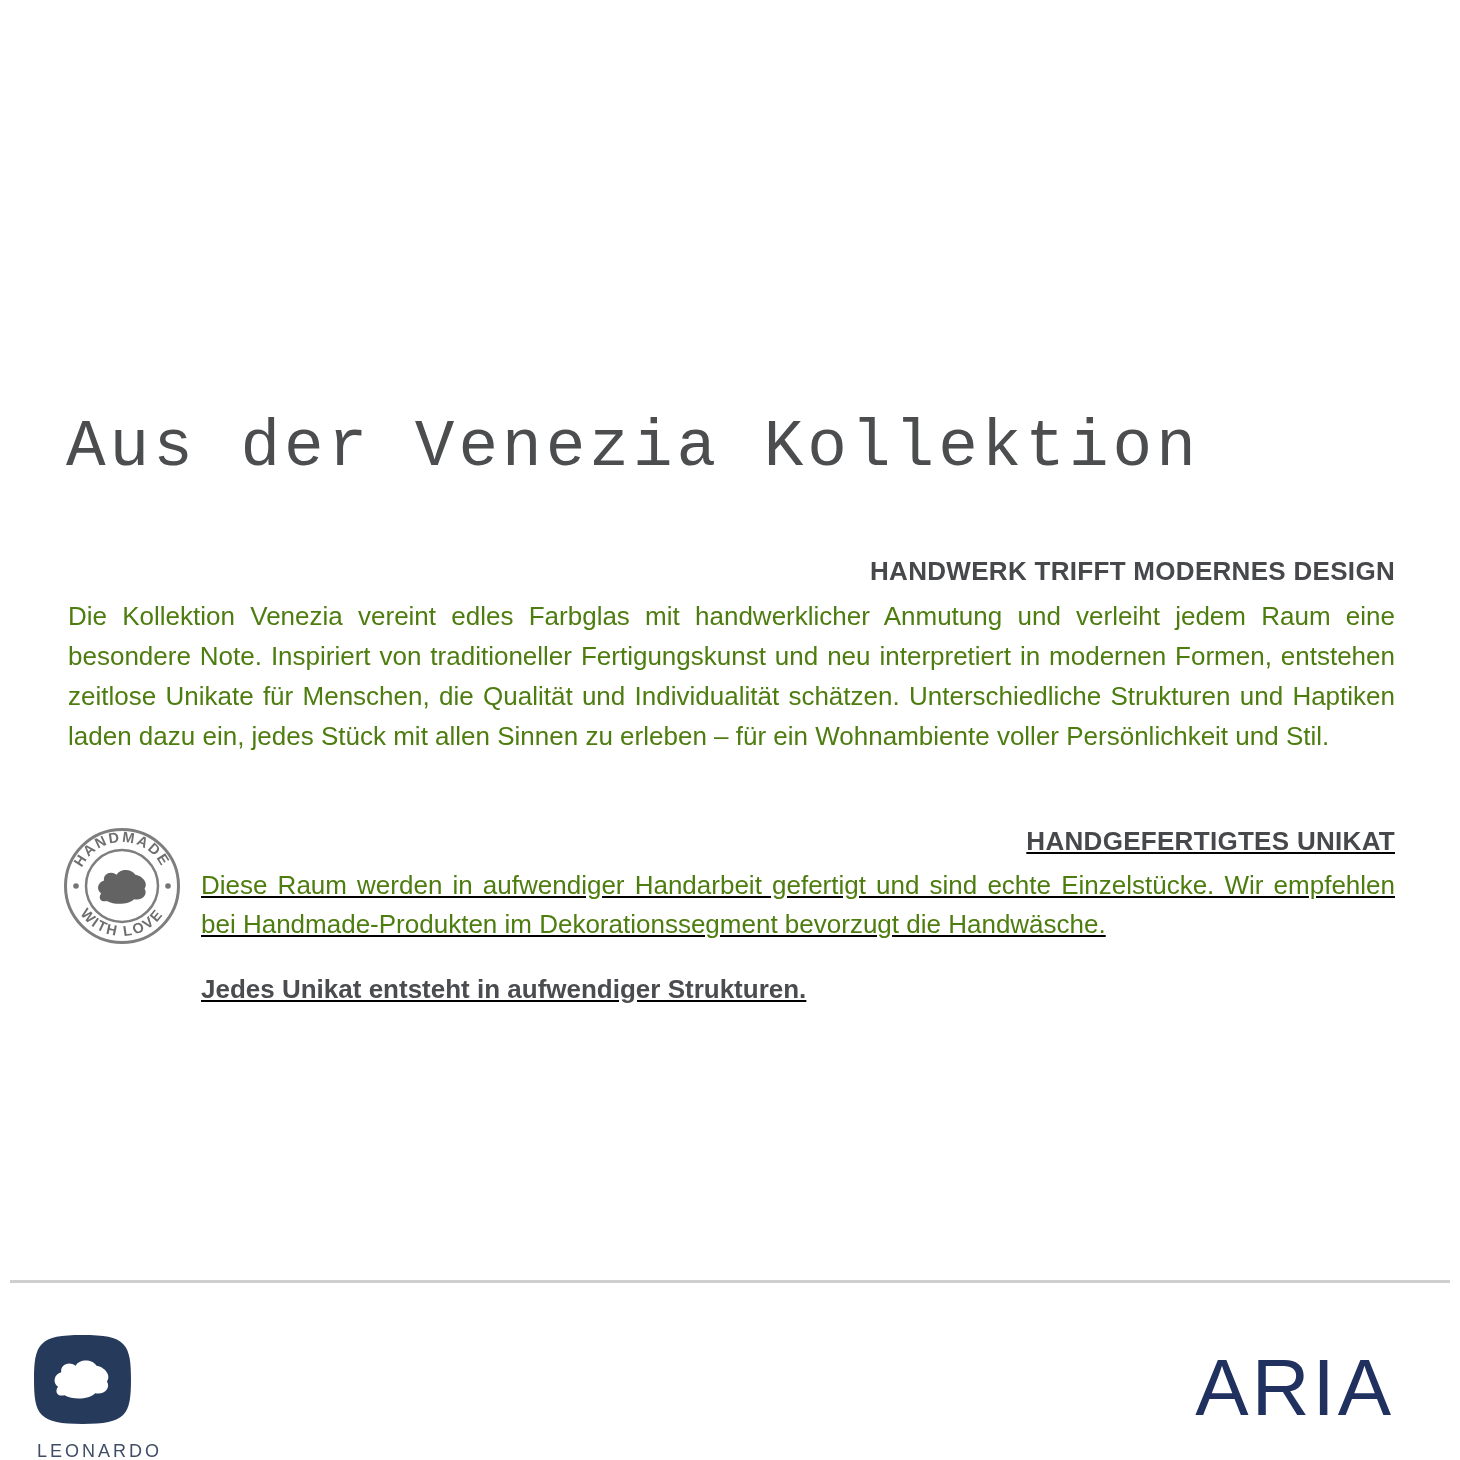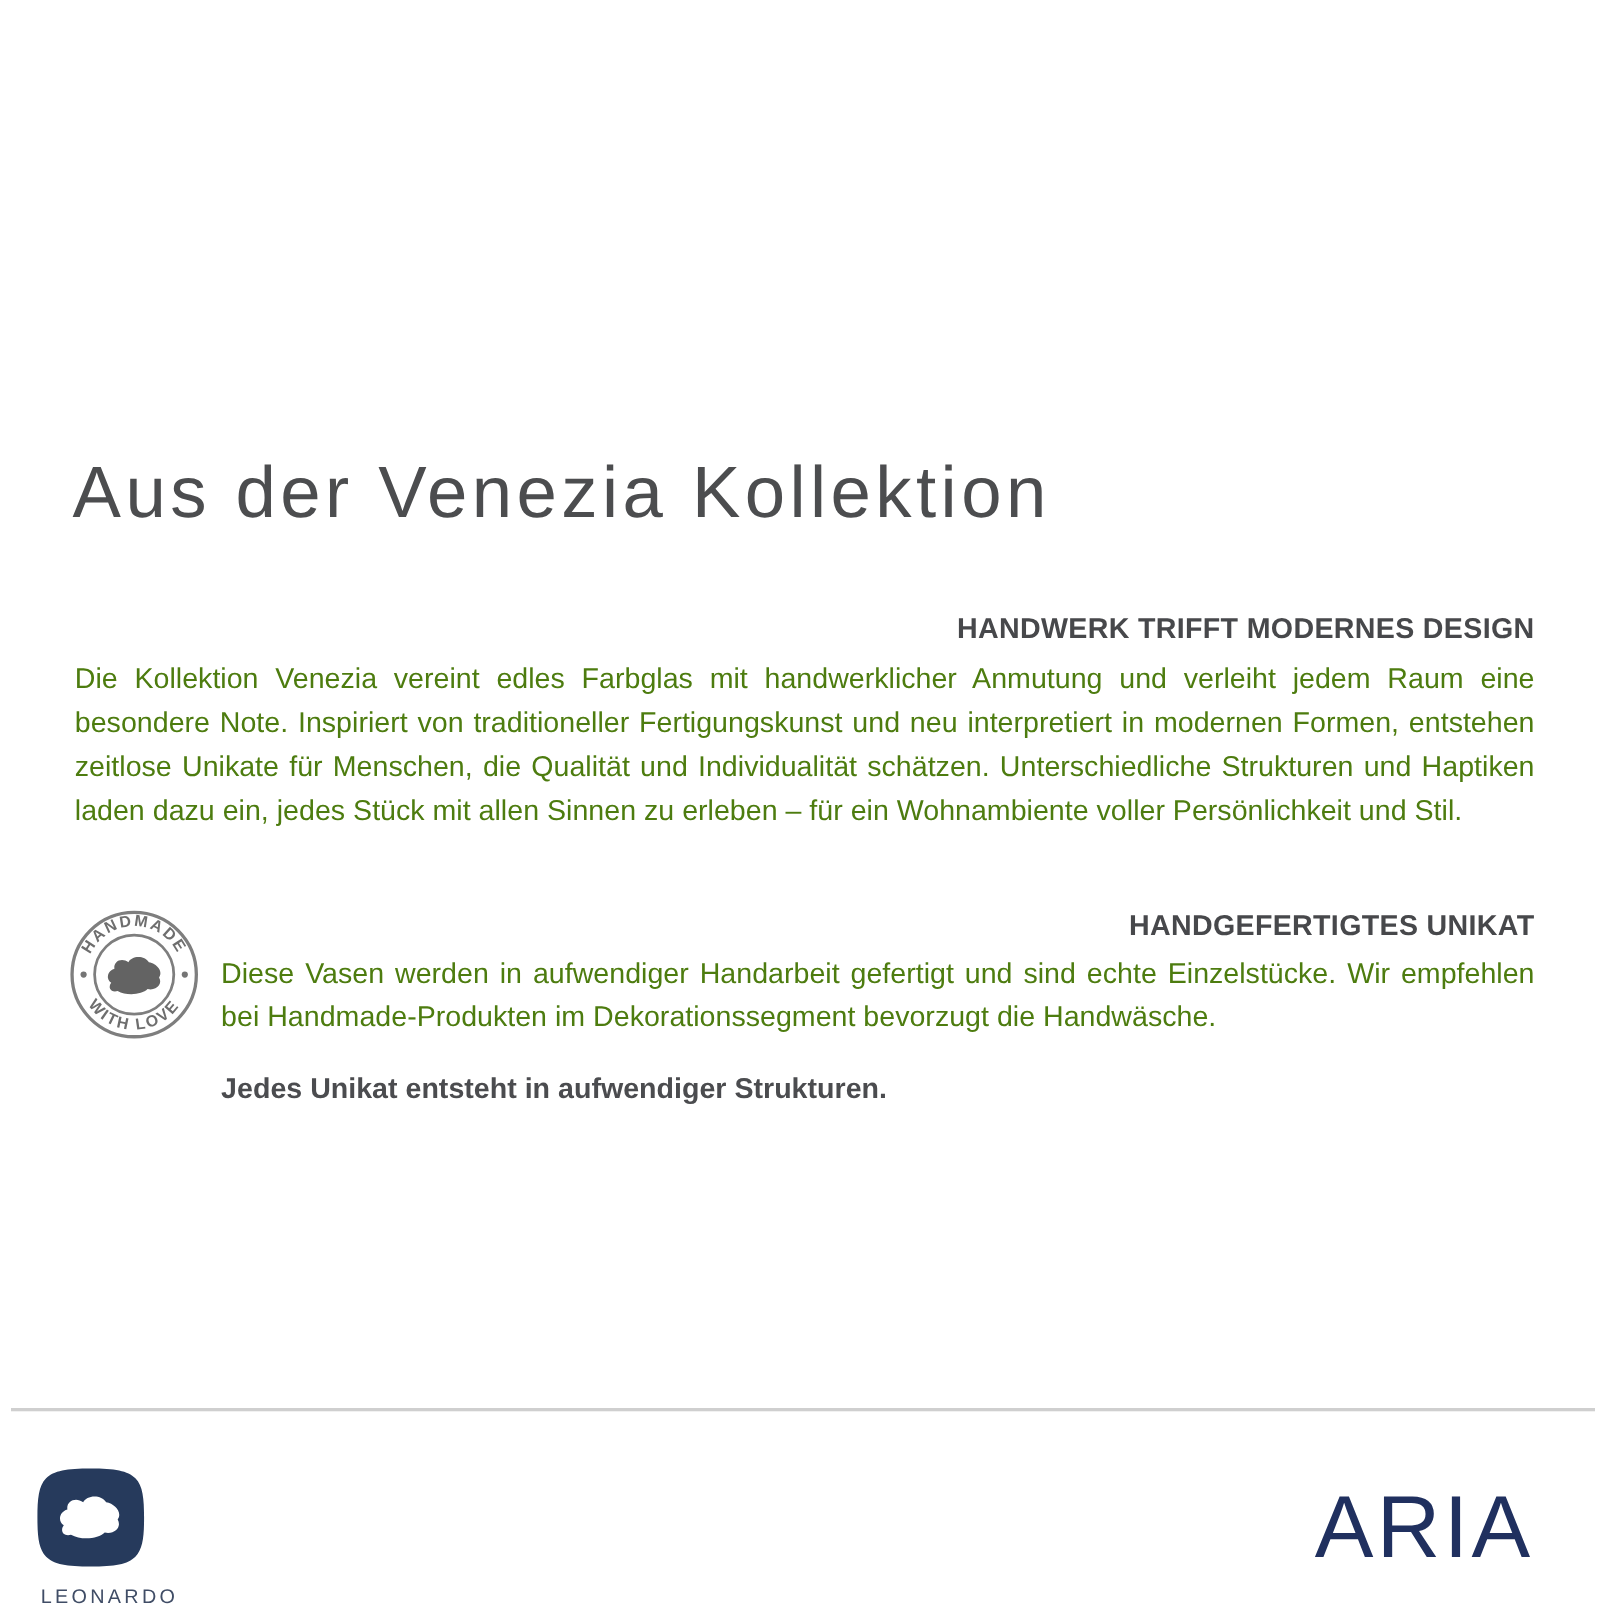--- a/index.html
+++ b/index.html
@@ -12,21 +12,21 @@
     overflow: hidden;
     position: relative;
   }
   .page { position: relative; width: 1460px; height: 1460px; background:#ffffff; }
 
   
   .collection-title {
     position: absolute;
     left: 66px;
     top: 408px;
-    font-family: Liberation Sans, sans-serif;
+    font-family: Liberation Mono, monospace;
     font-size: 66px;
     line-height: 1.2;
     color: #4c4d4f;
     letter-spacing: 4px;
     white-space: nowrap;
   }
 
   
   .craft-section {
     position: absolute;
@@ -58,21 +58,21 @@
     right: 65px;
     display: flex;
     align-items: flex-start;
   }
   .handmade-badge {
     flex: 0 0 auto;
     width: 120px;
     height: 120px;
     margin-right: 19px;
   }
-  .handmade-body { flex: 1 1 auto; }
+  .handmade-body { flex: 1 1 auto; text-decoration: underline; }
   .handmade-body .body-text { line-height: 39px; }
   .handmade-note {
     font-size: 26px;
     font-weight: bold;
     color: #4b4c4f;
     margin-top: 30px;
   }
 
   .badge-ring { fill: none; stroke: #7e7e7e; }
   .badge-arc-text {
@@ -156,21 +156,21 @@
         <textPath href="#badge-arc-top" startOffset="50%">HANDMADE</textPath>
       </text>
       <text class="badge-arc-text" text-anchor="middle">
         <textPath href="#badge-arc-bottom" startOffset="50%">WITH LOVE</textPath>
       </text>
       <use href="#cloud-glyph" class="badge-cloud" x="31" y="40" width="58" height="42"></use>
     </svg>
 
     <div class="handmade-body">
       <h2 class="section-heading">HANDGEFERTIGTES UNIKAT</h2>
-      <p class="body-text">Diese Vasen werden in aufwendiger Handarbeit gefertigt und sind echte Einzelstücke. Wir empfehlen bei Handmade-Produkten im Dekorationssegment bevorzugt die Handwäsche.</p>
+      <p class="body-text">Diese Raum werden in aufwendiger Handarbeit gefertigt und sind echte Einzelstücke. Wir empfehlen bei Handmade-Produkten im Dekorationssegment bevorzugt die Handwäsche.</p>
       <div class="handmade-note">Jedes Unikat entsteht in aufwendiger Strukturen.</div>
     </div>
   </div>
 
   <div class="footer-divider"></div>
 
   <div class="brand-block">
     <svg class="brand-logo" viewBox="0 0 100 94">
       <path class="brand-logo-bg" d="M50 2 C72 2 84 4 91 11 C98 18 99 30 99 47 C99 64 98 76 91 83 C84 90 72 92 50 92 C28 92 16 90 9 83 C2 76 1 64 1 47 C1 30 2 18 9 11 C16 4 28 2 50 2 Z"></path>
       <use href="#cloud-glyph" class="brand-logo-cloud" x="16" y="23" width="66" height="48"></use>

